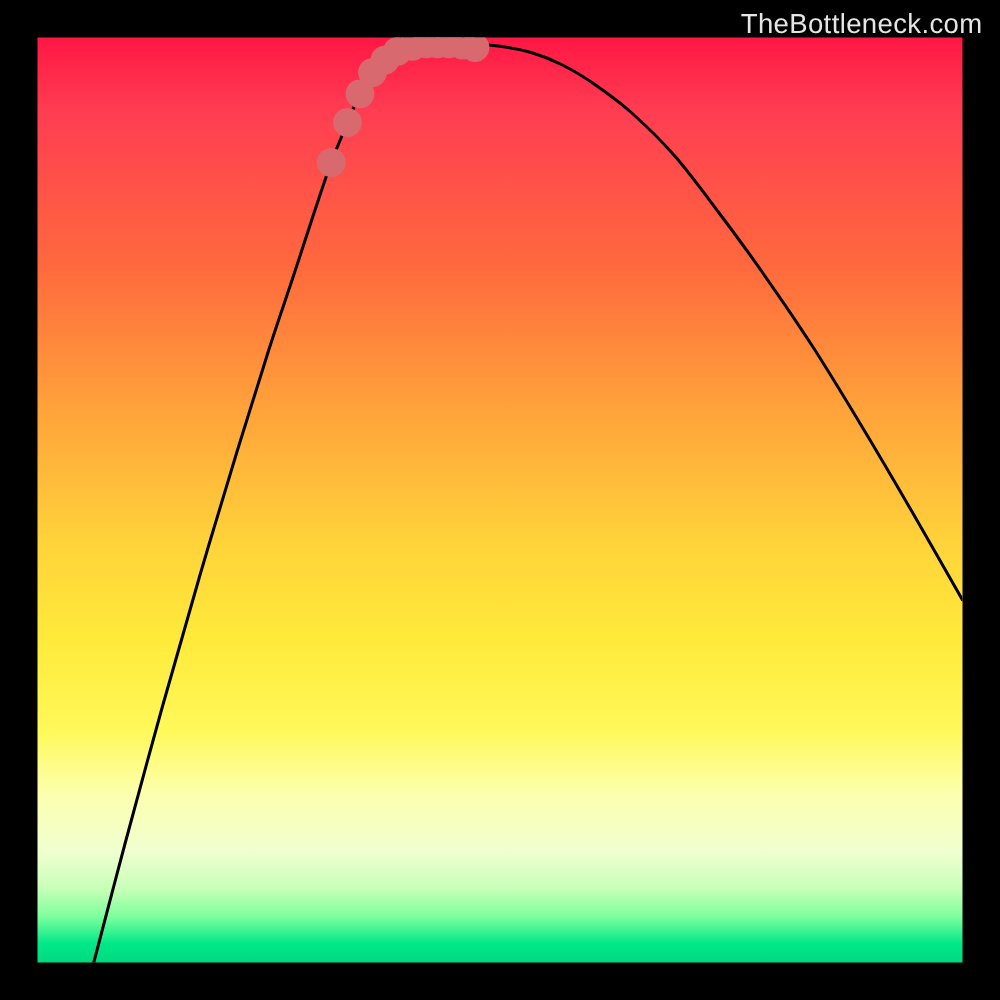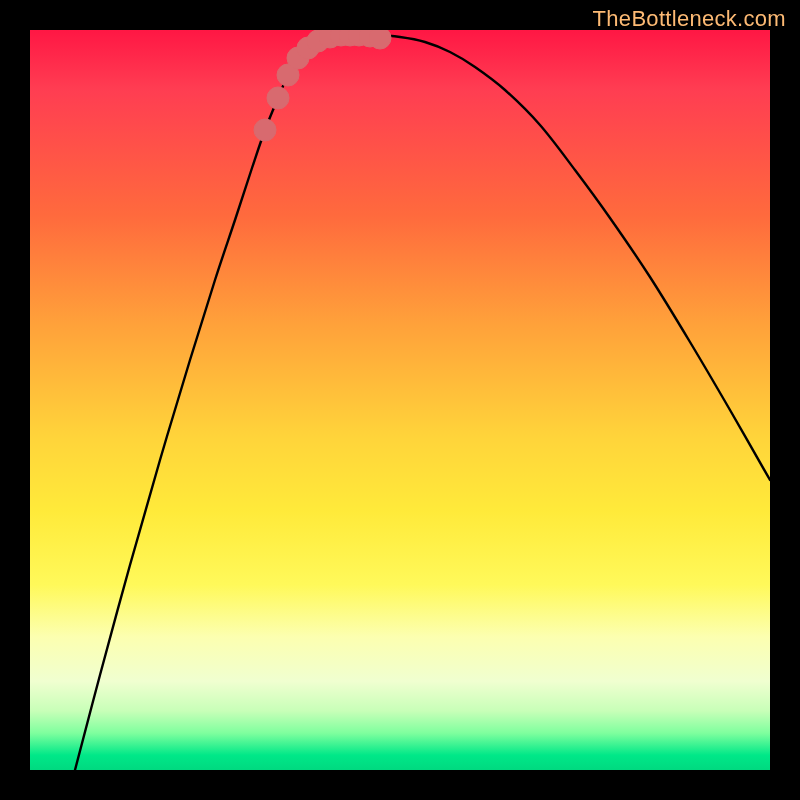--- a/index.html
+++ b/index.html
@@ -39,21 +39,21 @@
       #c8ffb8 92%,
       #7fff9e 95%,
       #00e888 98%,
       #00d980 100%
     );
   }
   .watermark {
     position: absolute;
     top: 6px;
     right: 14px;
-    color: #fdba74;
+    color: #e5e5e5;
     font-size: 22px;
     letter-spacing: 0.3px;
     user-select: none;
   }
   svg.curve {
     position: absolute;
     left: 0;
     top: 0;
     width: 740px;
     height: 740px;

